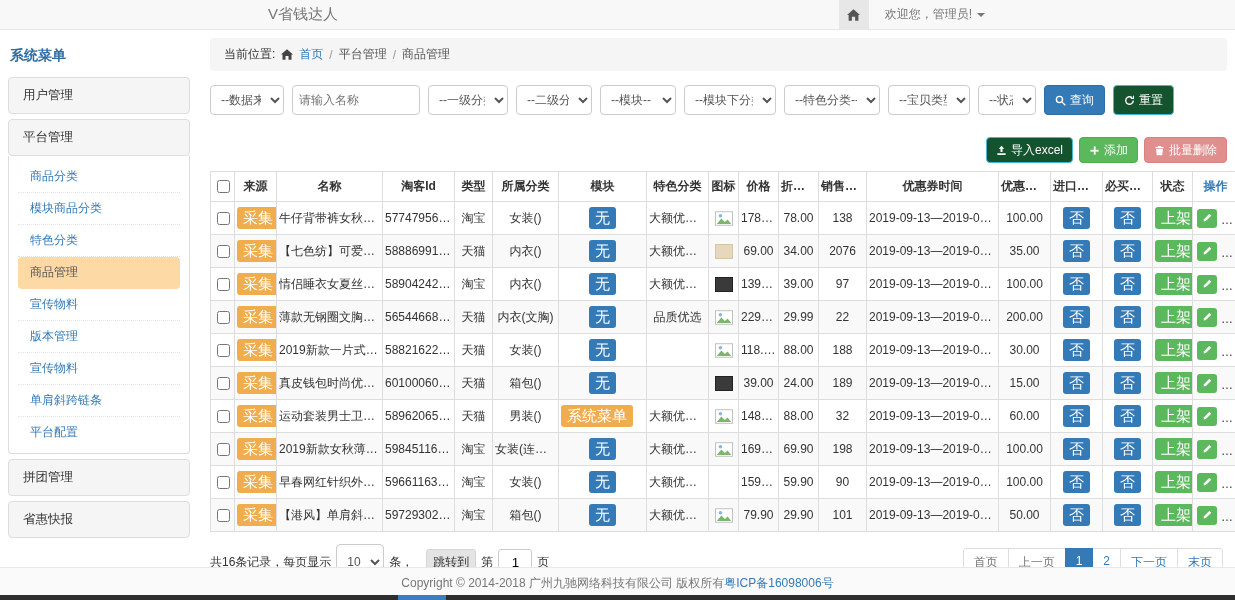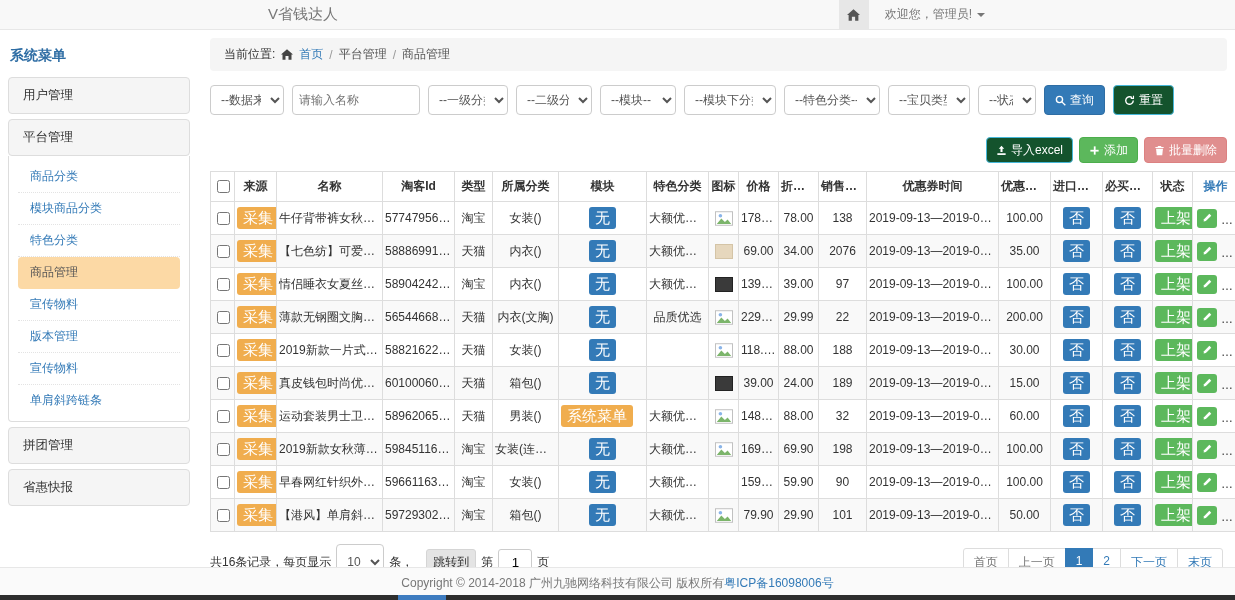--- a/index.html
+++ b/index.html
@@ -123,20 +123,21 @@
     <div class="panel-head">平台管理</div>
     <div class="submenu" id="submenu">
         <a class="submenu-item" href="#">商品分类</a>
         <a class="submenu-item" href="#">模块商品分类</a>
         <a class="submenu-item" href="#">特色分类</a>
         <a class="submenu-item active" href="#">商品管理</a>
         <a class="submenu-item" href="#">宣传物料</a>
         <a class="submenu-item" href="#">版本管理</a>
         <a class="submenu-item" href="#">宣传物料</a>
         <a class="submenu-item" href="#">单肩斜跨链条</a>
+        <a class="submenu-item" href="#">平台配置</a>
       </div>
     <div id="sidebar-bottom">
         <div class="panel-head">拼团管理</div>
         <div class="panel-head">省惠快报</div>
       </div>
   </div>
 
   <div class="main">
 
     <div class="breadcrumb">

